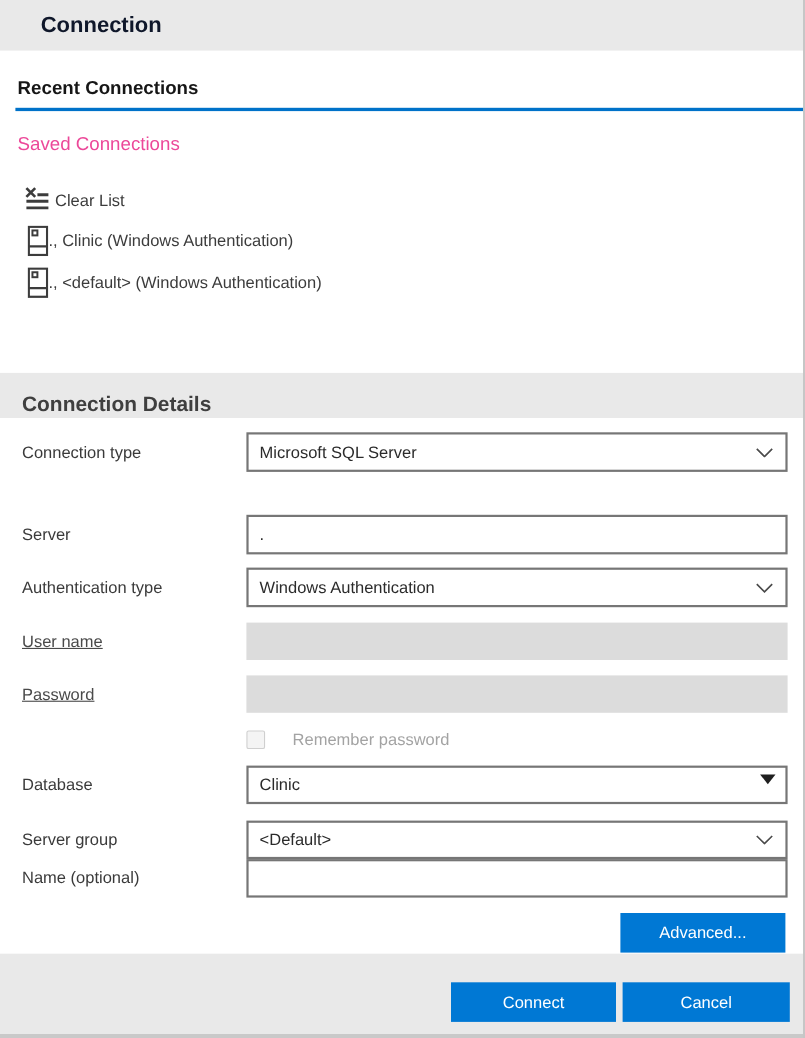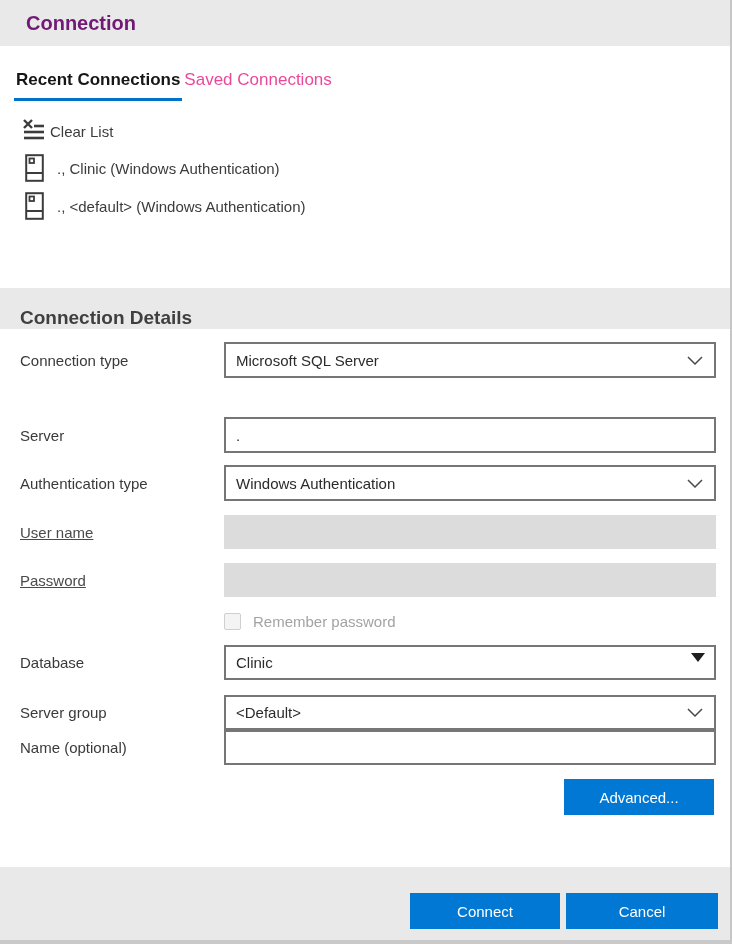--- a/index.html
+++ b/index.html
@@ -10,38 +10,38 @@
     width: 732px; height: 944px;
     background: #ffffff;
     border-right: 2px solid #c6c6c6;
     overflow: hidden;
   }
   
   .header-bar {
     height: 46px;
     background: #e9e9e9;
     display: flex; align-items: center;
-    padding-left: 26px;
-    font-size: 20px; font-weight: 600; color: #701a75;
-  }
-  
-  .tabs { display: flex; margin: 20px 0 0 14px; }
+    padding-left: 37px;
+    font-size: 20px; font-weight: 600; color: #0f172a;
+  }
+  
+  .tabs { display: flex; gap: 16px; margin: 20px 0 0 14px; flex-direction: column; }
   .tab {
     font-size: 17px; color: #ec4899; padding: 4px 2px 8px 2px;
     cursor: pointer; border-bottom: 3px solid transparent;
   }
   .tab.active { color: #161616; font-weight: 600; border-bottom: 3px solid #0072c9; }
   
   .clear-row {
     display: flex; align-items: center; gap: 4px;
     margin: 15px 0 0 22px; height: 30px; cursor: pointer;
   }
   .clear-row .label { font-size: 15px; color: #3c3c3c; }
   .server-row {
-    display: flex; align-items: center; gap: 13px;
+    display: flex; align-items: center; 
     margin: 6px 0 0 25px; height: 32px; cursor: pointer;
   }
   .server-row:first-of-type { margin-top: 9px; }
   .server-row .label { font-size: 15px; color: #3c3c3c; }
   
   .details-bar {
     margin-top: 66px; height: 41px;
     background: #e9e9e9;
     display: flex; align-items: flex-end; padding-left: 20px;
     font-size: 19px; font-weight: 600; color: #3f3f3f;
@@ -85,21 +85,21 @@
   .r-serv  { margin-top: 39px; }
   .r-auth  { margin-top: 12px; }
   .r-user  { margin-top: 14px; }
   .r-pass  { margin-top: 14px; }
   .r-chk   { margin-top: 16px; }
   .r-db    { margin-top: 15px; }
   .r-grp   { margin-top: 15px; }
   .r-name  { }
   .r-adv   { margin-top: 14px; display: flex; justify-content: flex-end; padding-right: 16px; }
   
-  .chk-row { display: flex; align-items: flex-start; gap: 12px; margin-left: 204px; margin-top: 11px; }
+  .chk-row { display: flex; align-items: flex-start; gap: 25px; margin-left: 204px; margin-top: 11px; }
   .chk-box {
     width: 17px; height: 17px; background: #f4f4f4;
     border: 1px solid #cfcfcf; border-radius: 2px; flex: none;
   }
   .chk-label { font-size: 15px; color: #a3a3a3; }
   
   .btn {
     background: #0078d4; color: #ffffff; border: none;
     font-family: "Liberation Sans", sans-serif; font-size: 15px;
     height: 36px; cursor: pointer;

